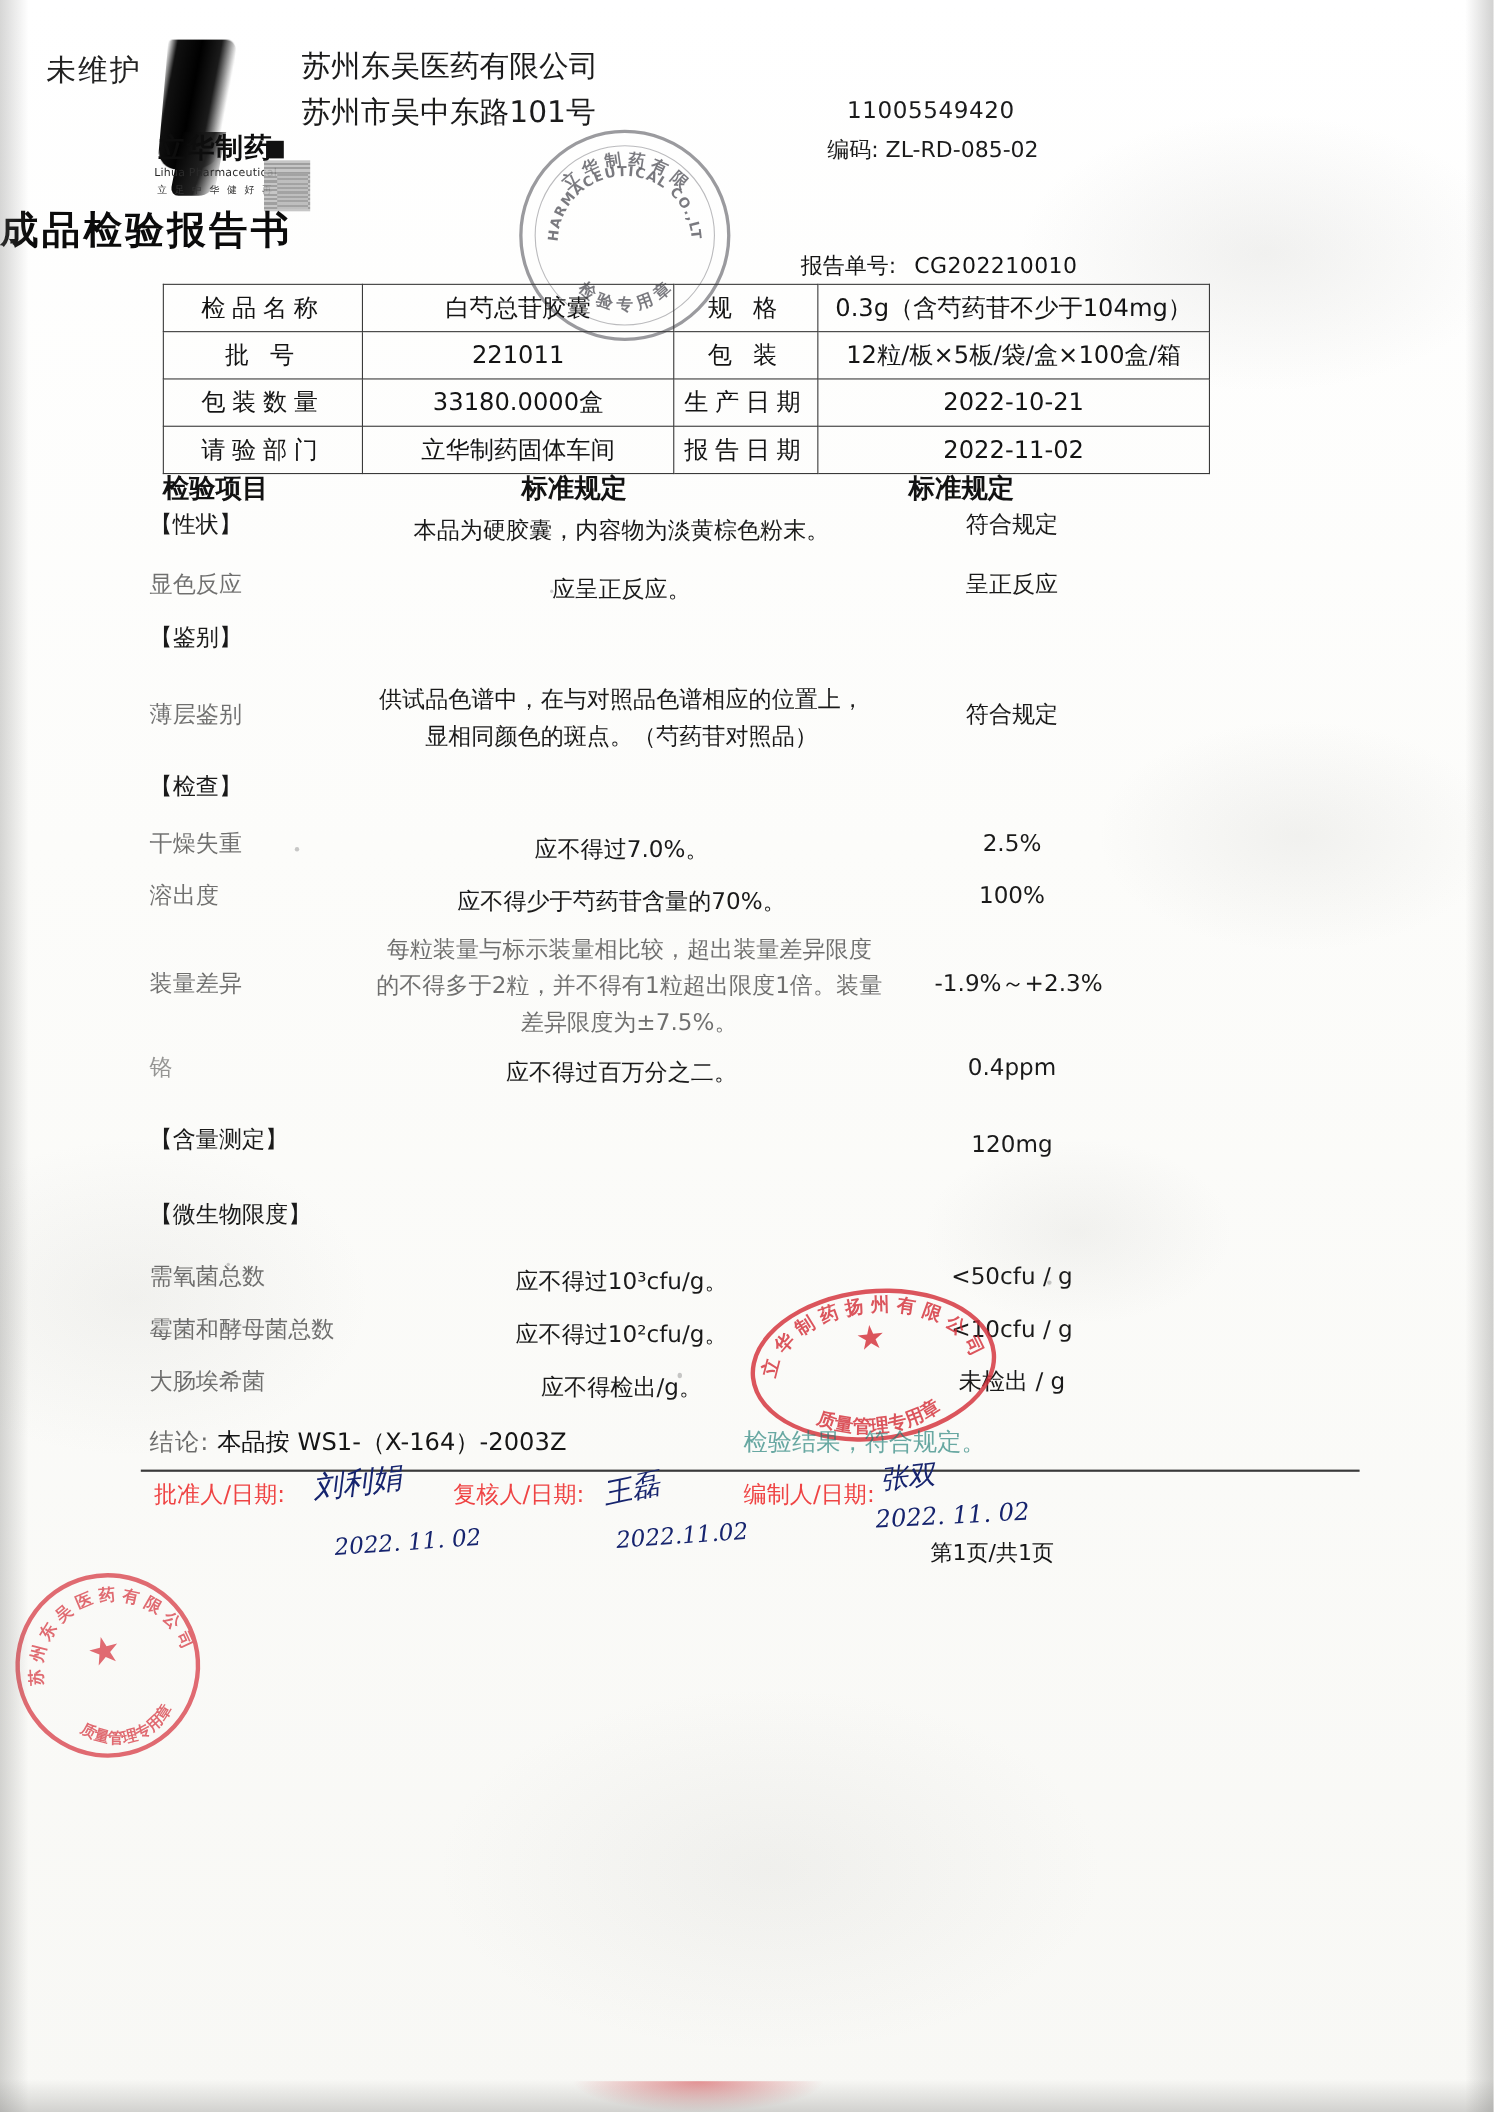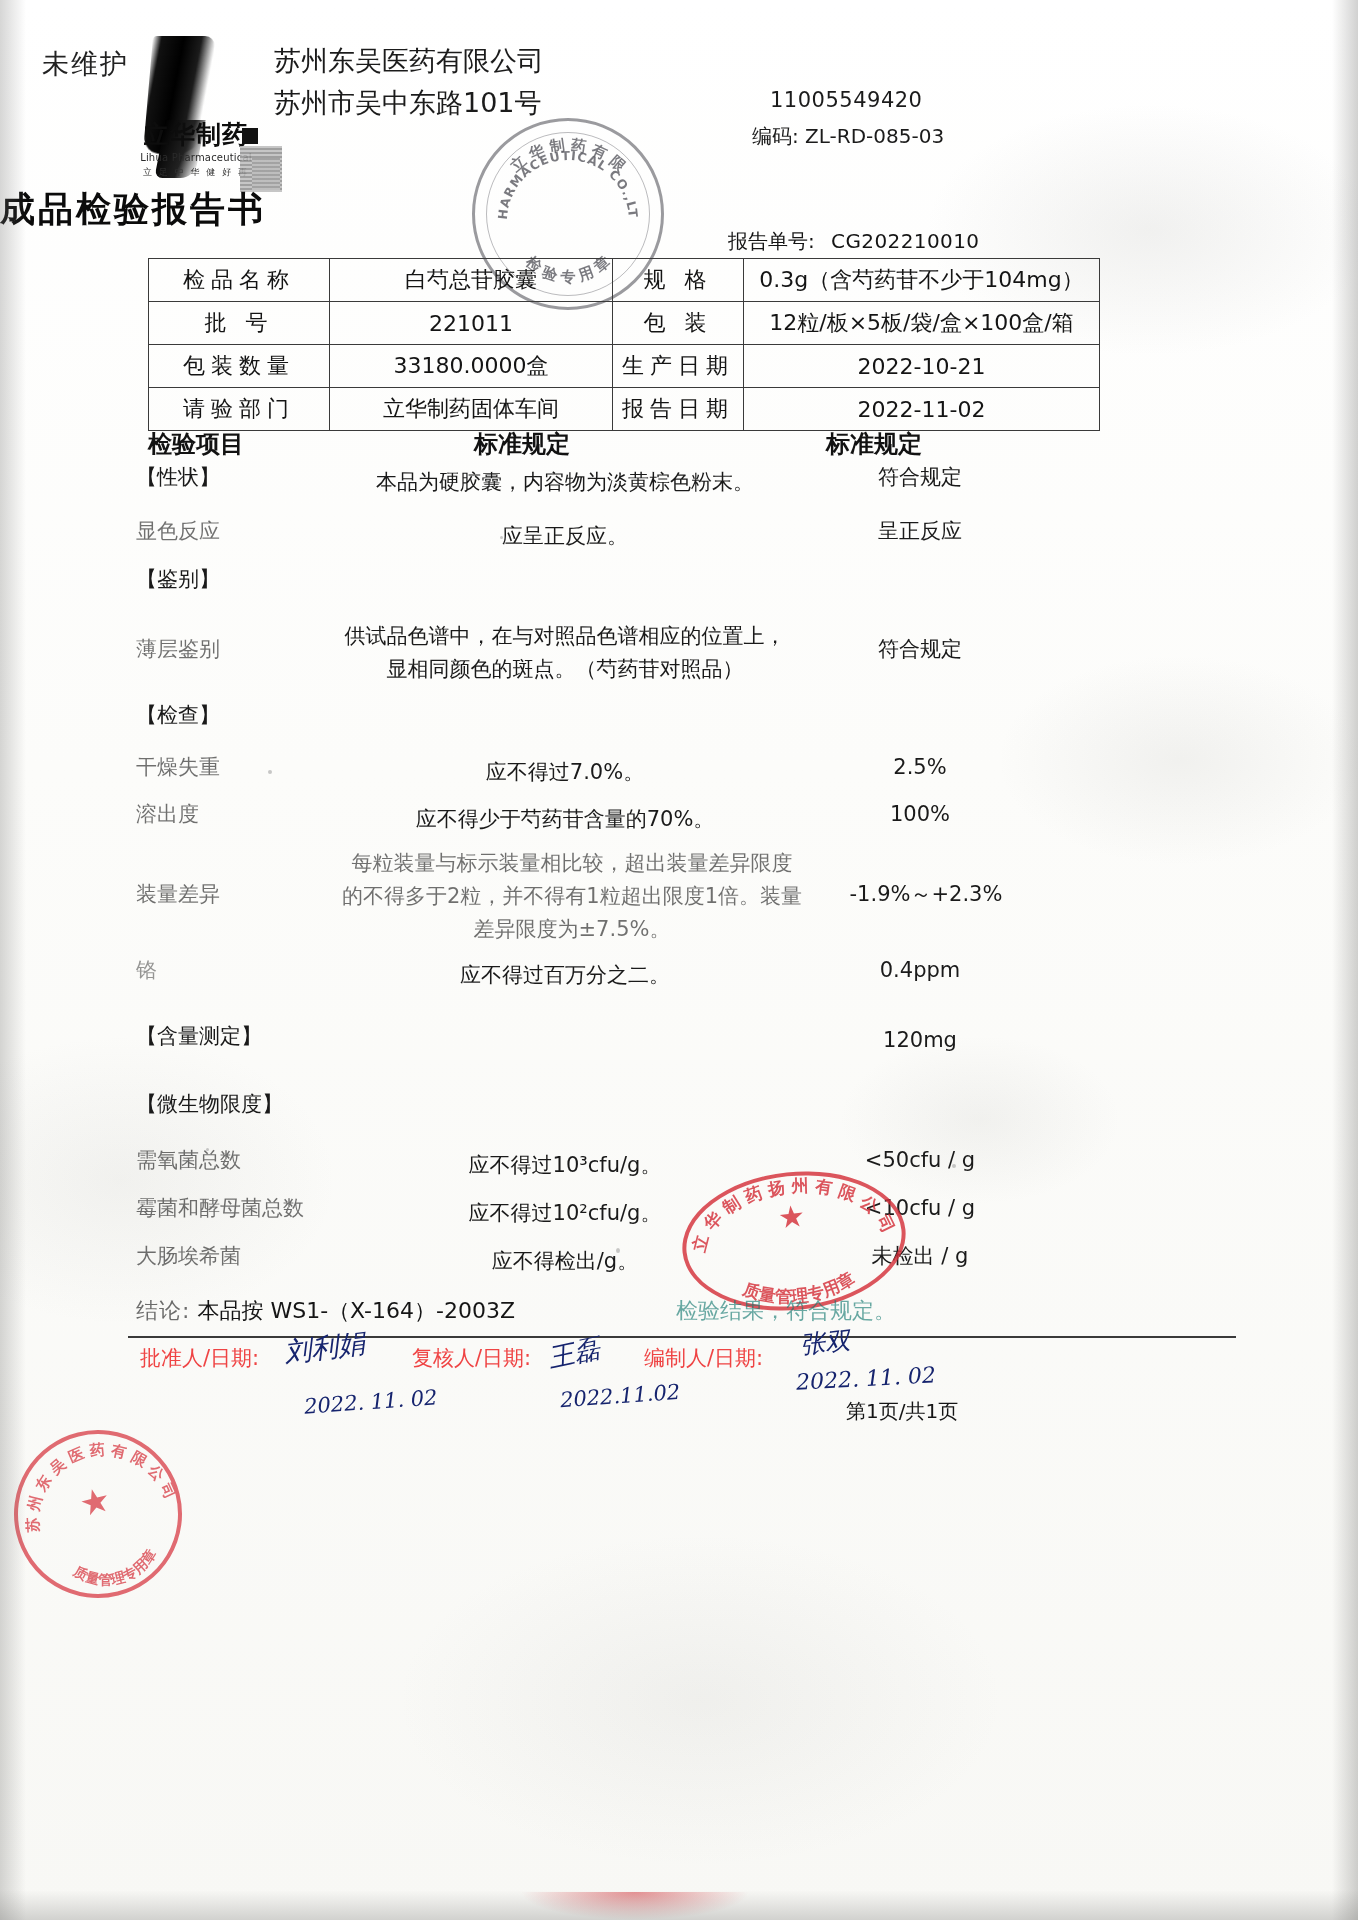--- a/index.html
+++ b/index.html
@@ -179,21 +179,21 @@
     left:676px;top:1296px;font-size:22px;color:#0f766e;
   }
   .sig-line{
     left:128px;top:1336px;width:1108px;height:2px;background:#3a3a3a;
   }
   .sig{
     top:1344px;font-size:21px;color:#ef4444;
   }
   .sig.a{left:140px;}
   .sig.b{left:412px;}
-  .sig.c{left:644px;}
+  .sig.c{left:676px;}
   .pagen{left:846px;top:1398px;font-size:20px;color:#151515;}
 
   
   .hand{
     font-family:"DejaVu Serif","Liberation Serif",serif;
     font-style:italic;color:#16246e;
     position:absolute;
     transform:rotate(-7deg);
     white-space:nowrap;
   }
@@ -250,21 +250,21 @@
   <div class="abs smear2"></div>
 
   <div class="abs company">
     <div>苏州东吴医药有限公司</div>
     <div>苏州市吴中东路101号</div>
   </div>
 
   <div class="abs docnum">11005549420</div>
   <div class="abs doccode">
     <span>编码:</span>
-    <span>ZL-RD-085-03</span>
+    <span>ZL-RD-085-02</span>
   </div>
 
   <div class="abs logo">
     <div class="cn">立华制药</div>
     <div class="en">Lihua Pharmaceutical</div>
     <div class="sub">立 足 中 华 健 好 再</div>
   </div>
   <div class="abs logo-mark"></div>
   <div class="abs logo-blur"></div>
   <div class="abs logo-blur2"></div>

